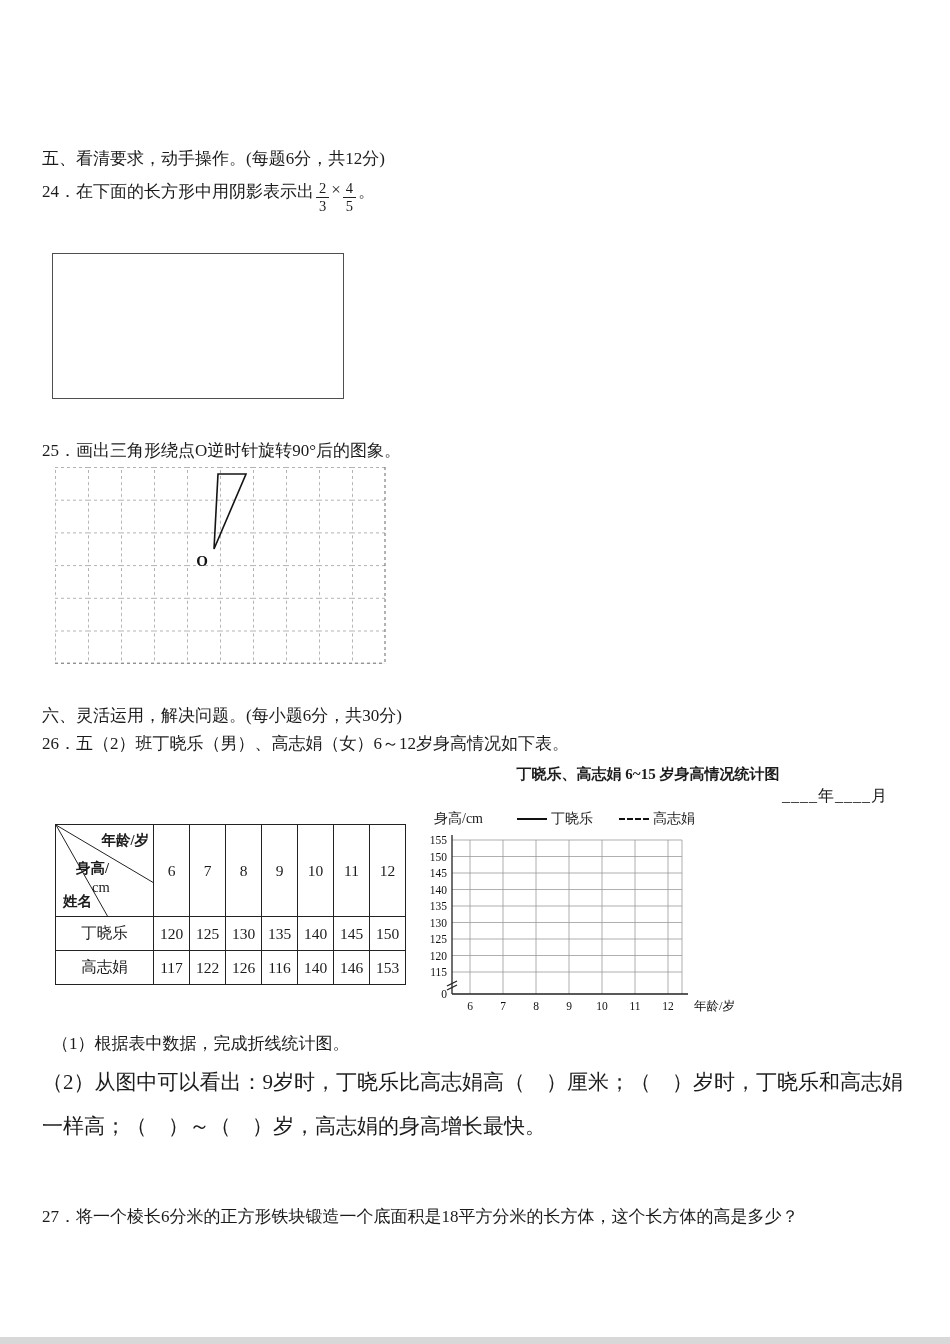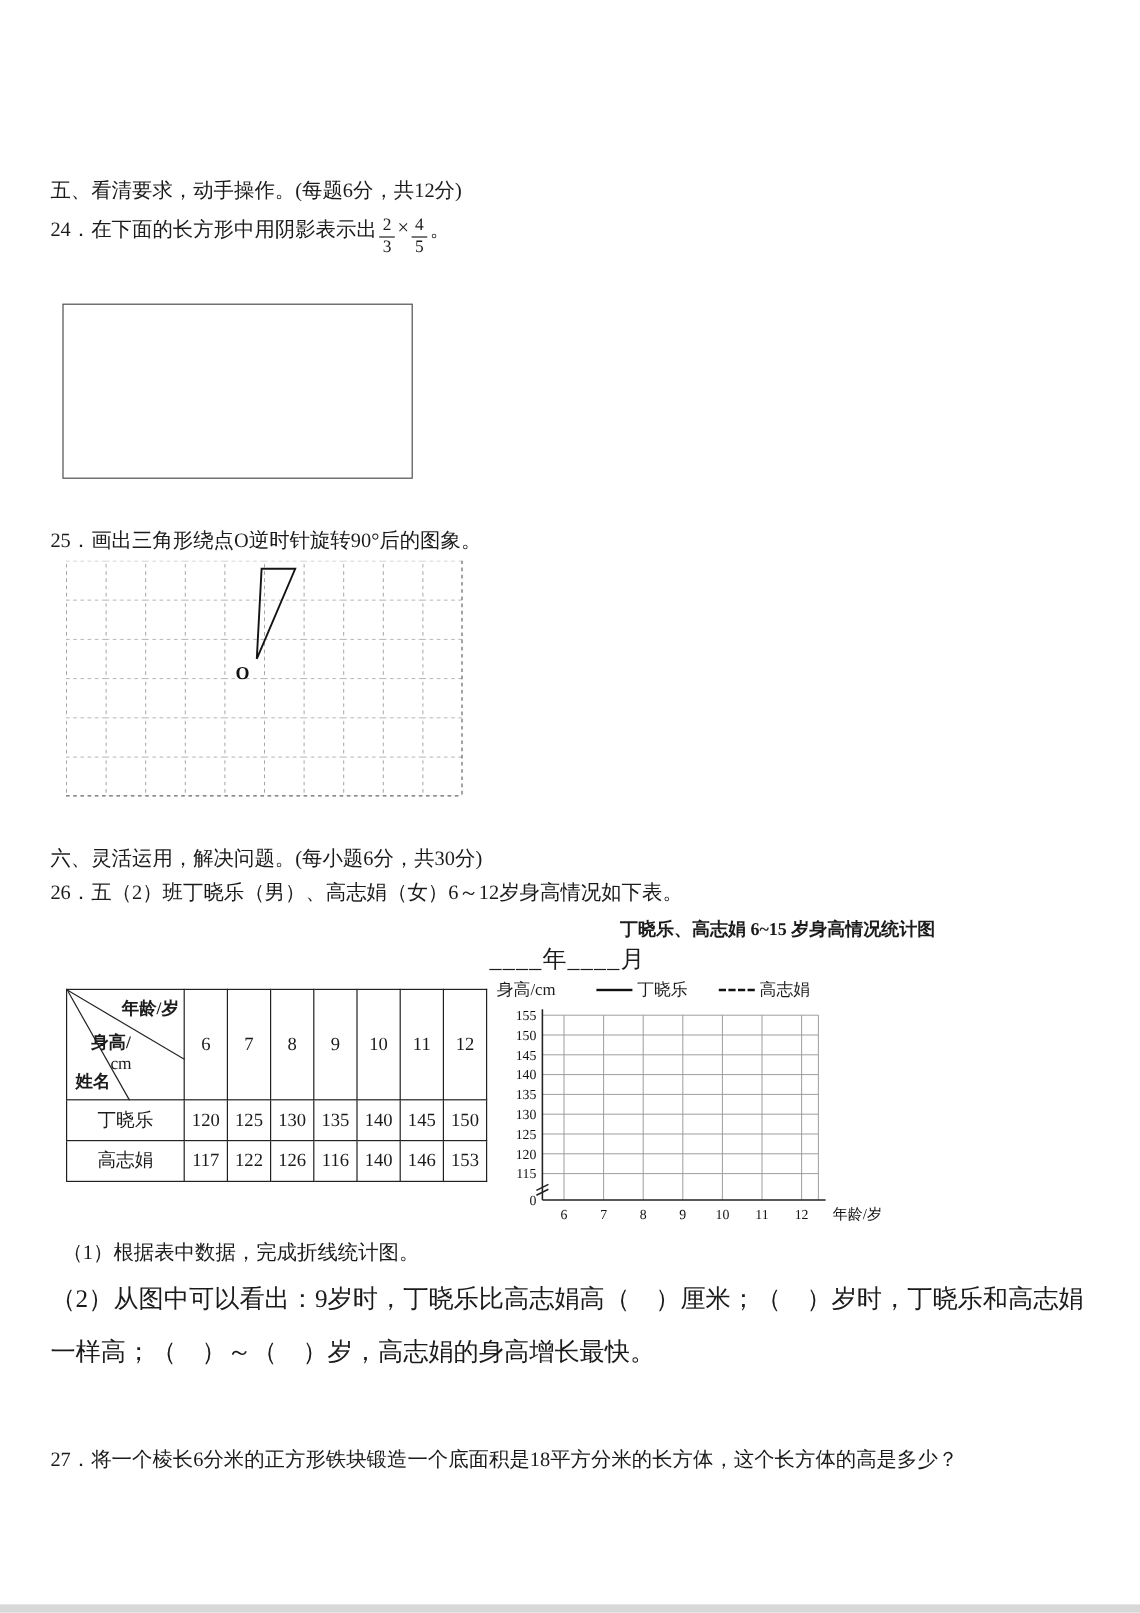--- a/index.html
+++ b/index.html
@@ -19,23 +19,23 @@
   .rect-box{border:1.5px solid #4f4f4f;background:#fff;}
 
   
   .gridsvg line.cellline{stroke:#666;stroke-width:1;}
   .gridsvg polygon{fill:none;stroke:#141414;stroke-width:1.6;}
   .gridsvg text{font-size:15px;font-family:"Liberation Serif",serif;fill:#111;font-weight:bold;}
 
   
   .chart-block{width:480px;}
   .chart-title{text-align:center;font-weight:bold;font-size:15px;}
-  .chart-date{text-align:left;font-size:20px;margin-top:2px;letter-spacing:1px;}
+  .chart-date{text-align:right;font-size:16px;margin-top:2px;letter-spacing:1px;}
   .chart-legend-row{display:flex;align-items:center;margin-top:3px;padding-left:6px;font-size:14px;}
-  .ylab{margin-right:34px;}
+  .ylab{margin-right:34px;margin-left:20px;}
   .leg{display:inline-flex;align-items:center;margin-right:26px;}
   .leg .mark{display:inline-block;width:30px;margin-right:4px;}
   .mark.solid{border-top:2px solid #111;}
   .mark.dashed{border-top:2px dashed #111;}
   #chart-svg line.grid{stroke:#9a9a9a;stroke-width:0.8;}
   #chart-svg line.axis{stroke:#222;stroke-width:1.3;}
   #chart-svg text{font-family:"Liberation Serif",serif;fill:#111;}
   #chart-svg text.tick{font-size:11.5px;}
   #chart-svg text.xlabel{font-size:12.5px;}
 

